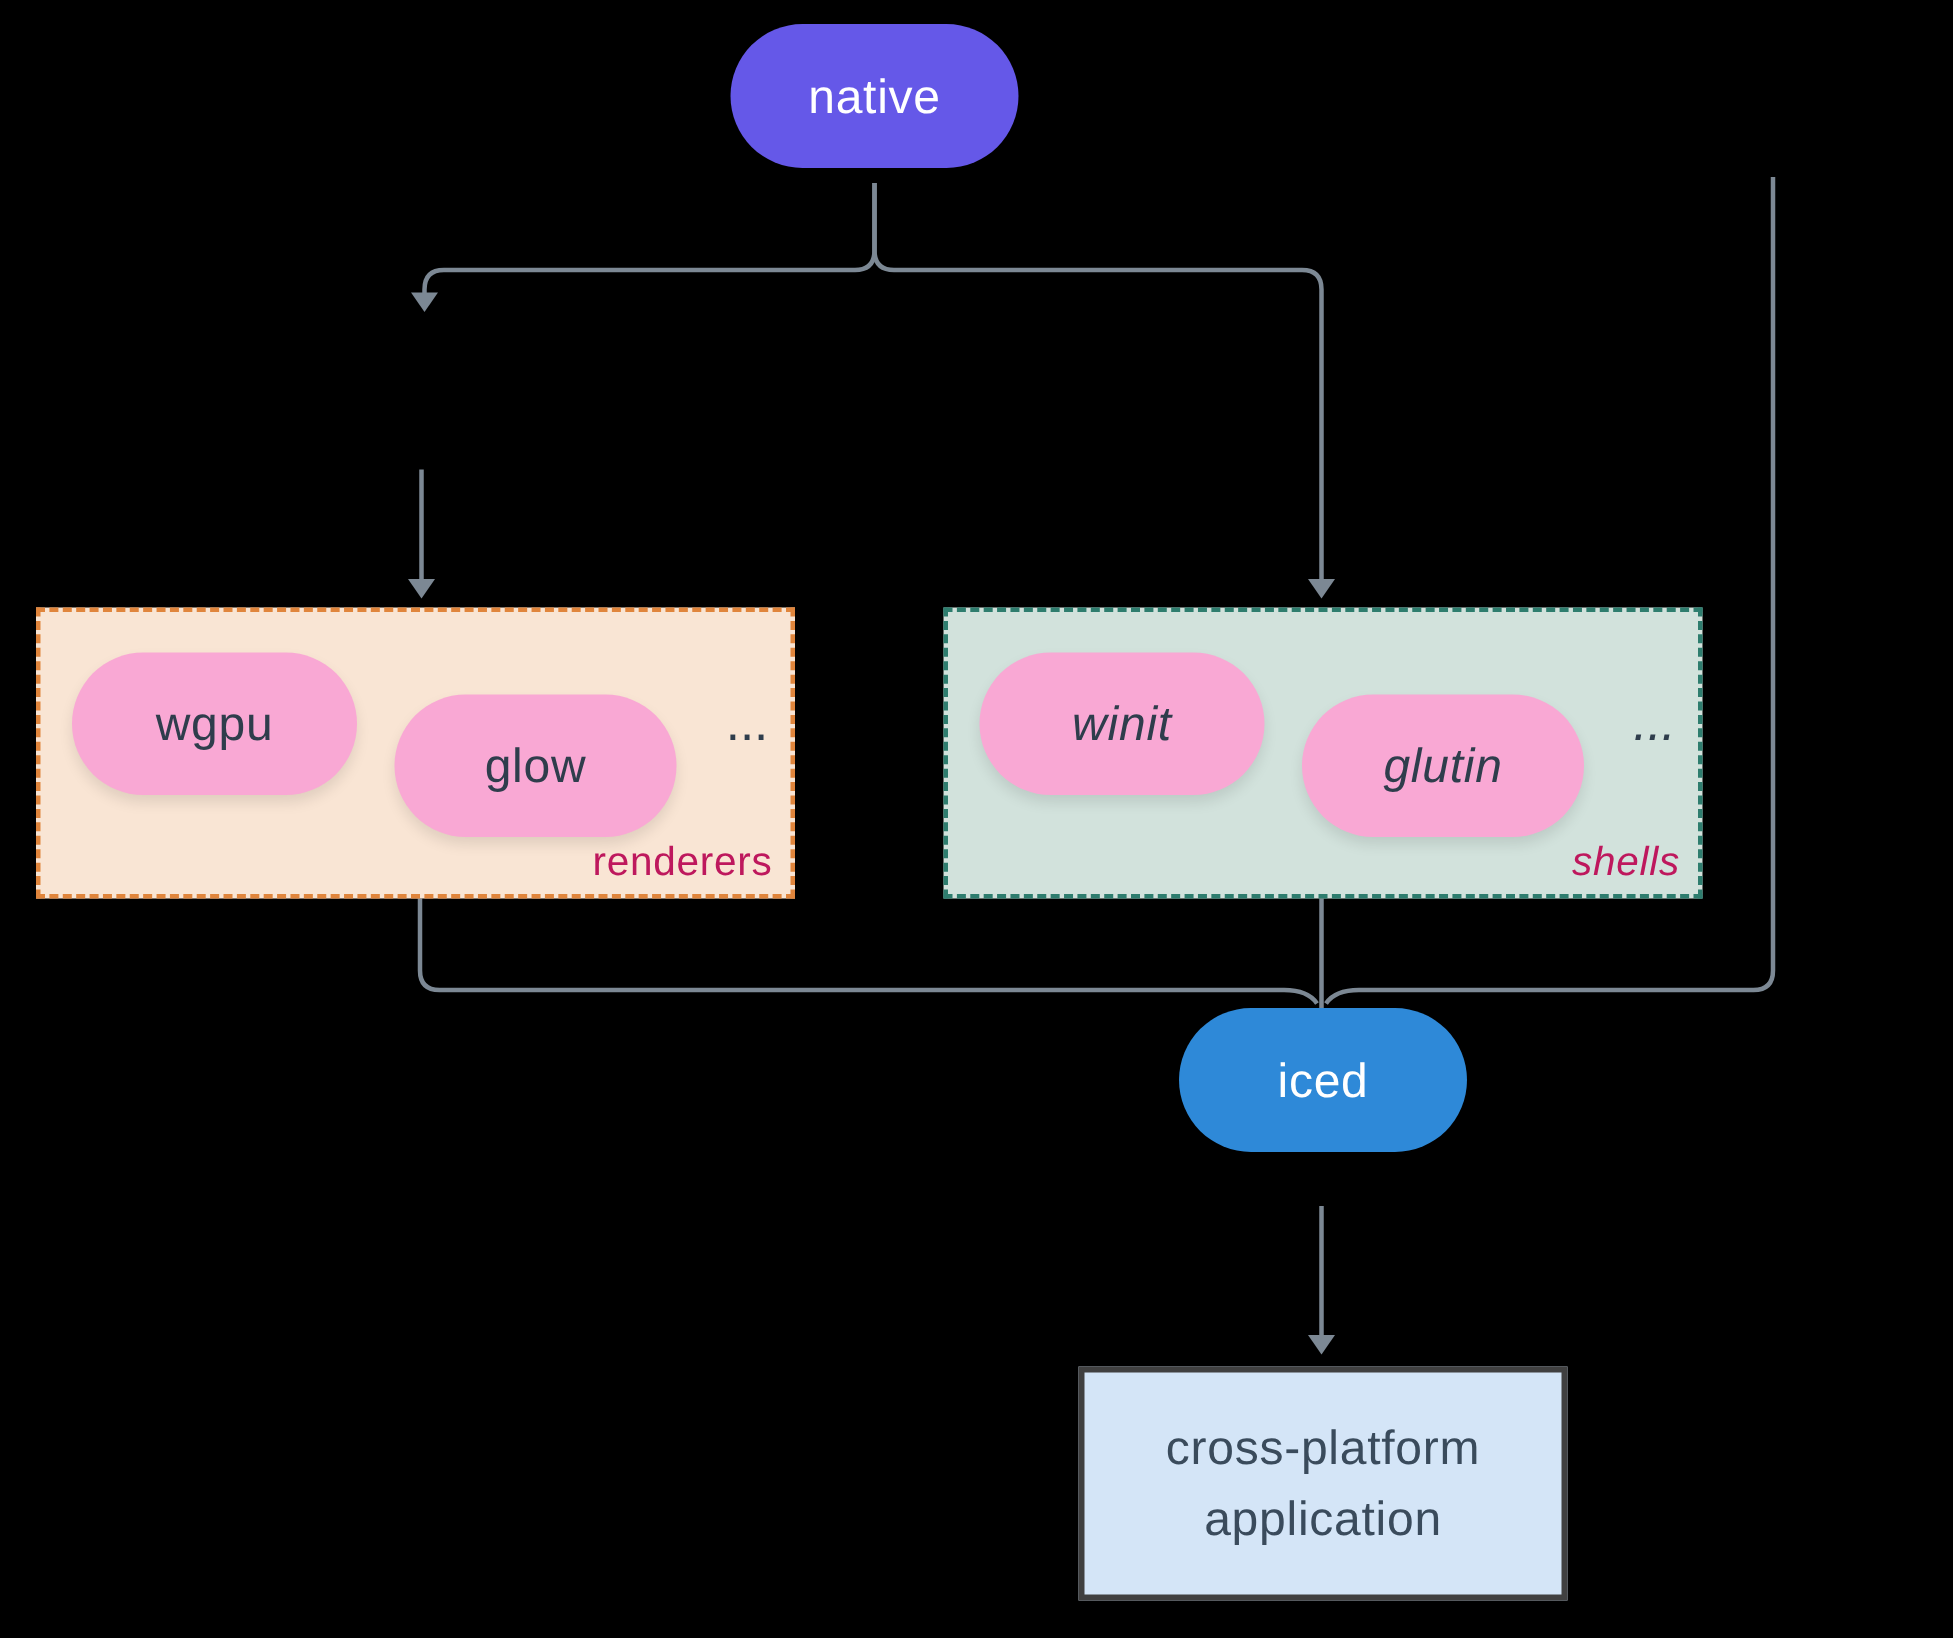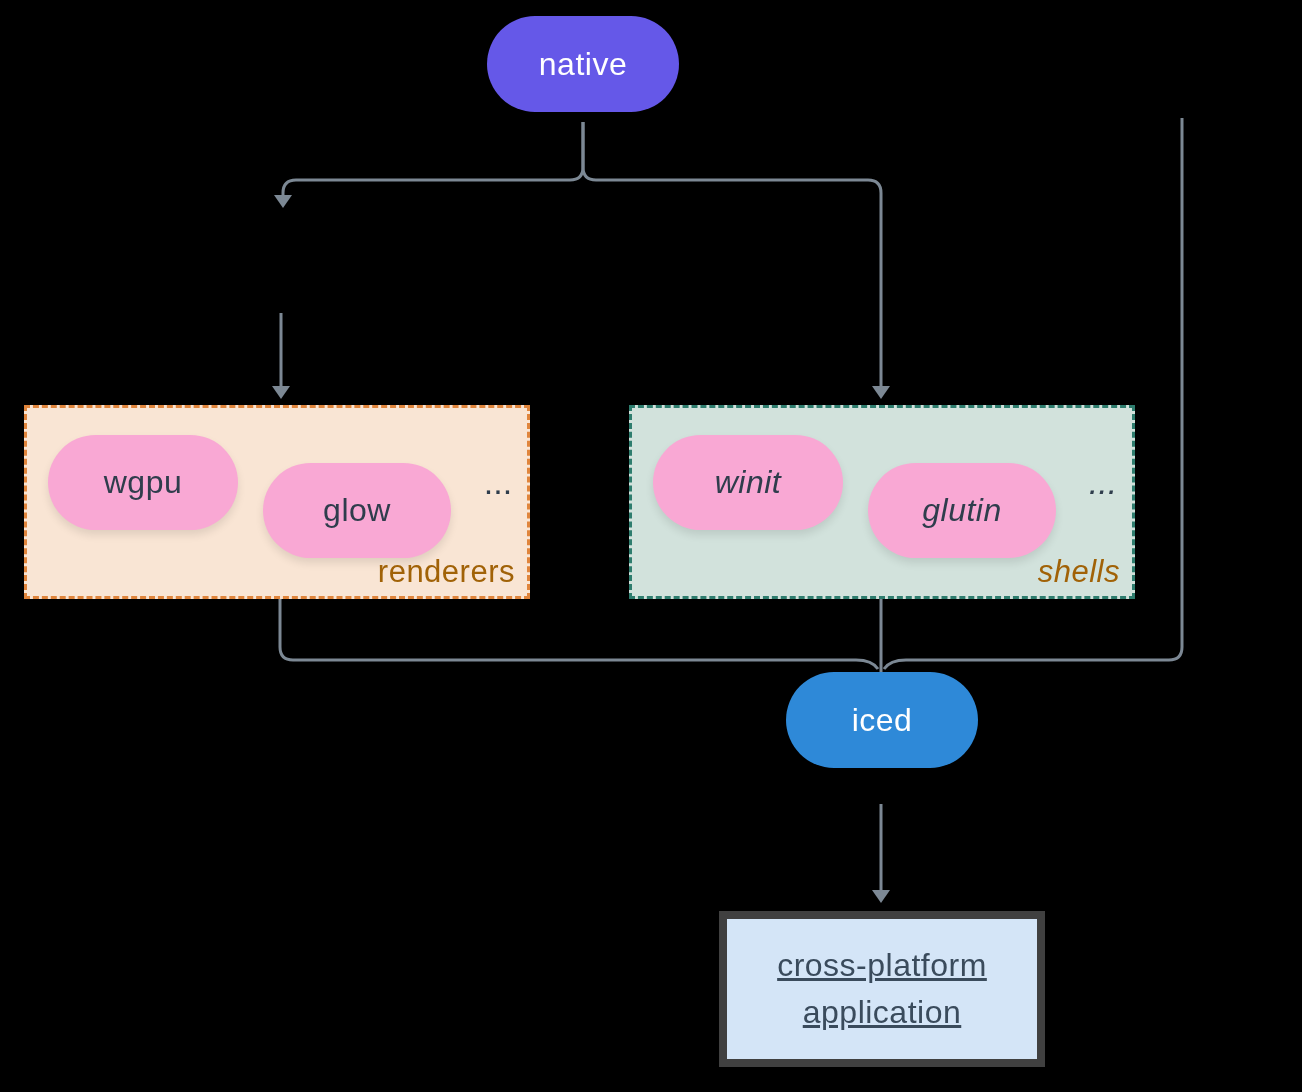--- a/index.html
+++ b/index.html
@@ -67,47 +67,46 @@
   .groupbox .ellipsis {
     position: absolute;
     left: 441px; top: 27px; width: 60px; height: 95px;
     display: flex; align-items: center; justify-content: center;
     font-size: 34px;
     color: #2f3d4c;
   }
   .groupbox .group-label {
     position: absolute;
     right: 12px; bottom: 6px;
-    font-size: 31px;
-    color: #a16207;
+    font-size: 27px;
+    color: #be185d;
     letter-spacing: 0.5px;
     margin-top: 28px;
   }
 
   .node-native   { left: 487px;  top: 16px;  width: 192px; height: 96px; }
   .node-web      { left: 1086px; top: 22px;  width: 192px; height: 96px; }
   .node-graphics { left: 188px;  top: 216px; width: 190px; height: 96px; }
   .node-iced     { left: 786px;  top: 672px; width: 192px; height: 96px; }
 
   .app-box {
     position: absolute;
     left: 719px; top: 911px;
     width: 326px; height: 156px;
     box-sizing: border-box;
     background: #d4e5f7;
-    border: 8px solid #404040;
+    border: 4px solid #404040;
     display: flex;
     flex-direction: column;
     align-items: center;
     justify-content: center;
     color: #3a4b5c;
     font-size: 32px;
     line-height: 47px;
     letter-spacing: 0.5px;
-    text-decoration: underline;
   }
 </style>
 </head>
 <body>
 
 <div class="stage">
 
   <svg class="edges" viewBox="0 0 1302 1092" xmlns="http://www.w3.org/2000/svg">
 
     <path d="M583 122 V167 Q583 180 570 180 H296 Q283 180 283 193 V196"></path>

